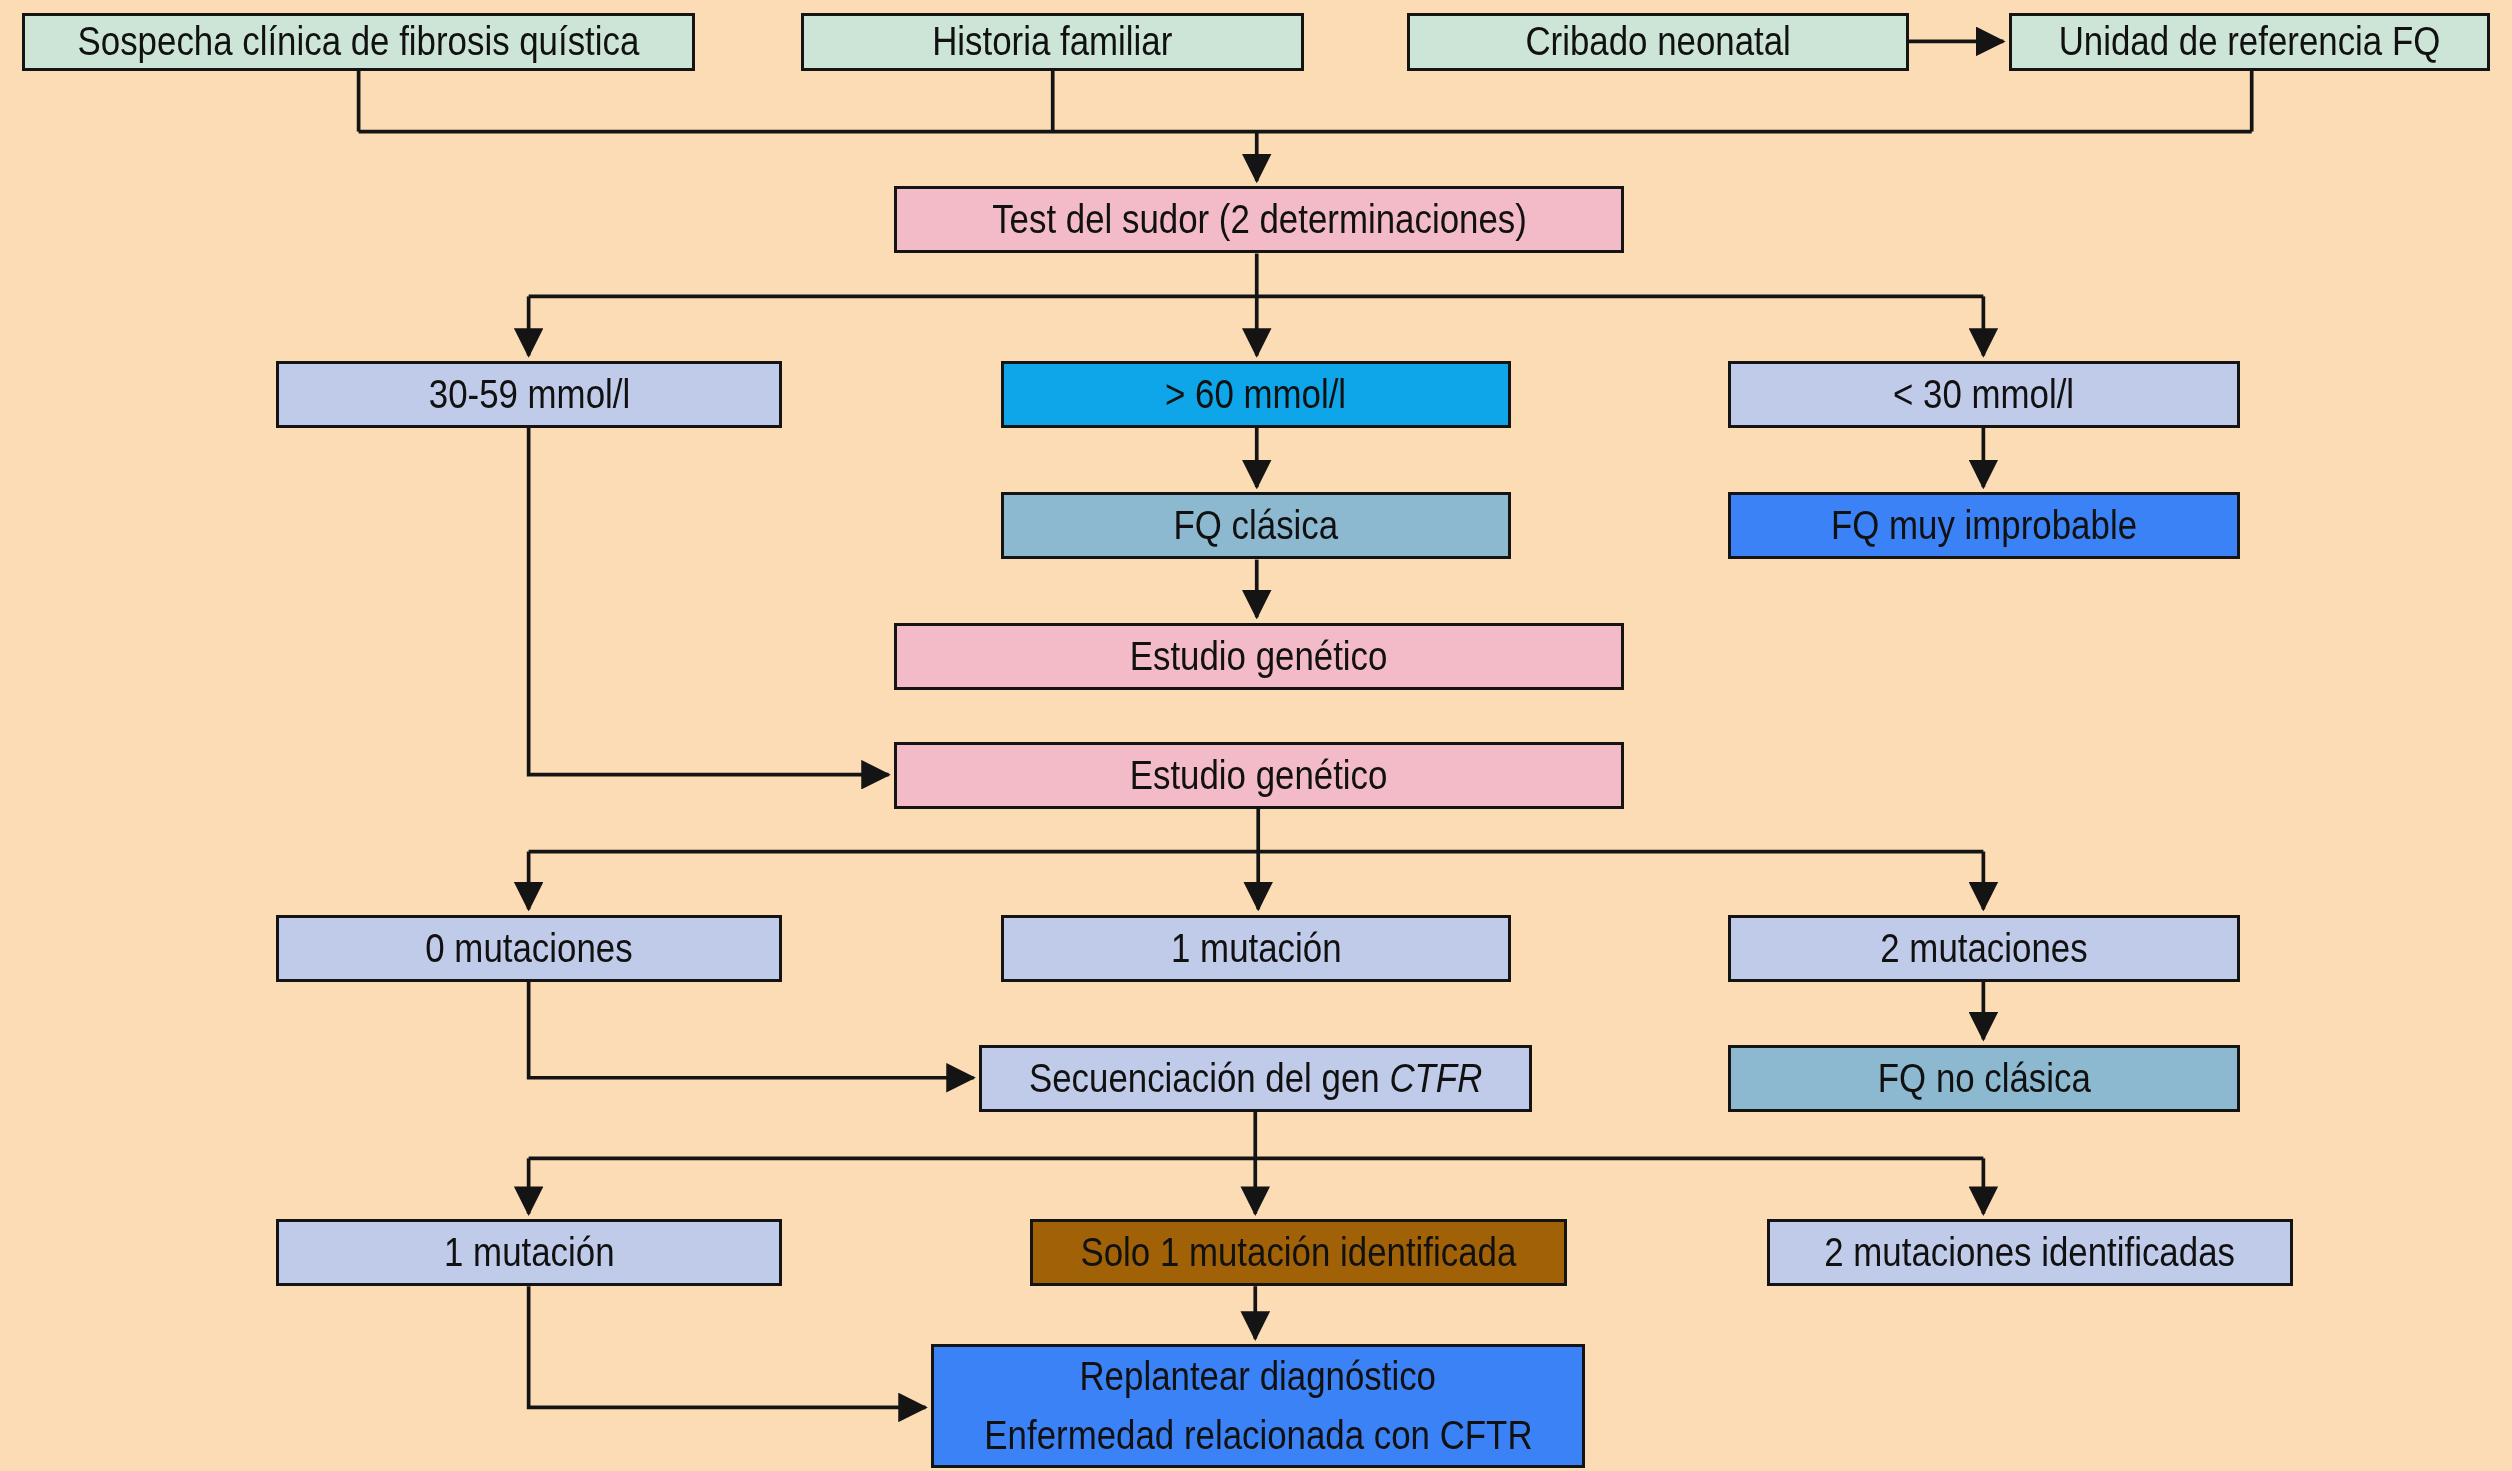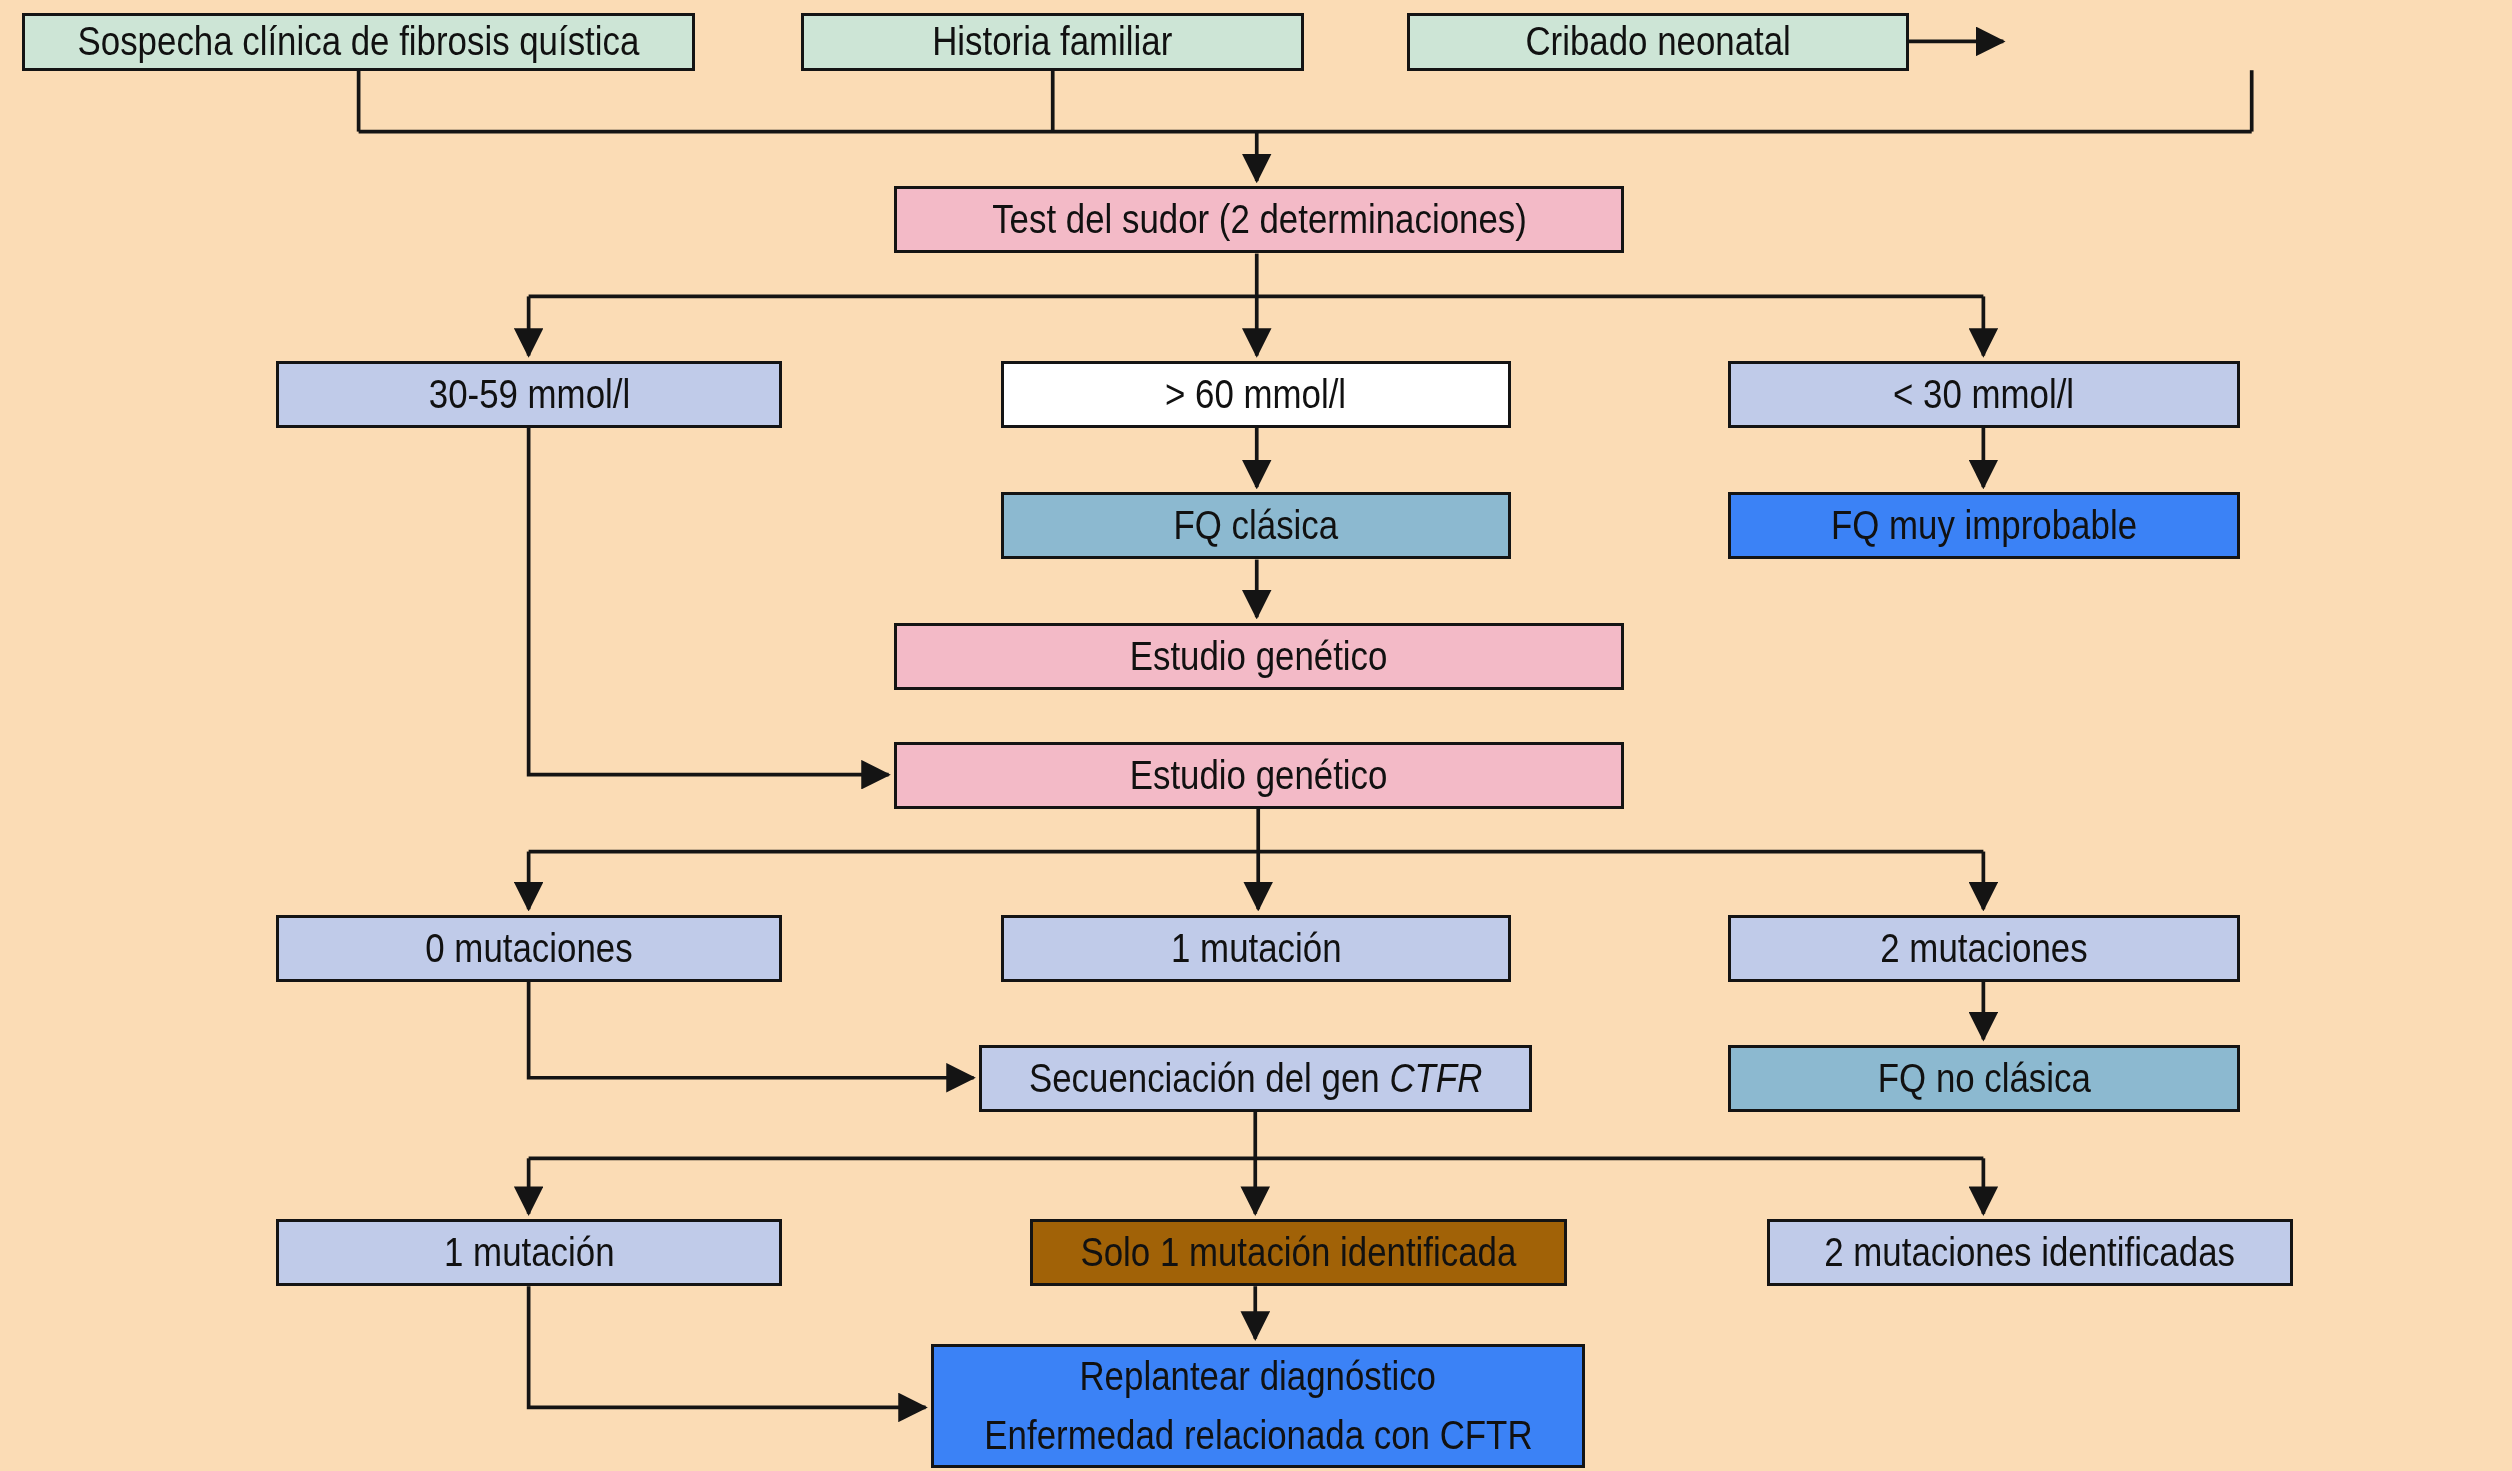--- a/index.html
+++ b/index.html
@@ -111,29 +111,32 @@
 
   <div class="box n-sospecha" style="background-color: rgb(205, 229, 214);">
     <span class="lbl">Sospecha clínica de fibrosis quística</span>
   </div>
   <div class="box n-historia" style="background-color: rgb(205, 229, 214);">
     <span class="lbl">Historia familiar</span>
   </div>
   <div class="box n-cribado" style="background-color: rgb(205, 229, 214);">
     <span class="lbl">Cribado neonatal</span>
   </div>
+  <div class="box n-unidad" style="background-color: rgb(205, 229, 214);">
+    <span class="lbl">Unidad de referencia FQ</span>
+  </div>
 
   <div class="box n-test" style="background-color: rgb(243, 186, 199);">
     <span class="lbl">Test del sudor (2 determinaciones)</span>
   </div>
 
   <div class="box n-m3059" style="background-color: rgb(192, 203, 233);">
     <span class="lbl">30-59 mmol/l</span>
   </div>
-  <div class="box n-m60" style="background-color: #ffffff;">
+  <div class="box n-m60" style="background-color: #0ea5e9;">
     <span class="lbl">&gt; 60 mmol/l</span>
   </div>
   <div class="box n-m30" style="background-color: rgb(192, 203, 233);">
     <span class="lbl">&lt; 30 mmol/l</span>
   </div>
 
   <div class="box n-fqclasica" style="background-color: rgb(140, 185, 208);">
     <span class="lbl">FQ clásica</span>
   </div>
   <div class="box n-fqimprobable" style="background-color: #3b82f6;">

